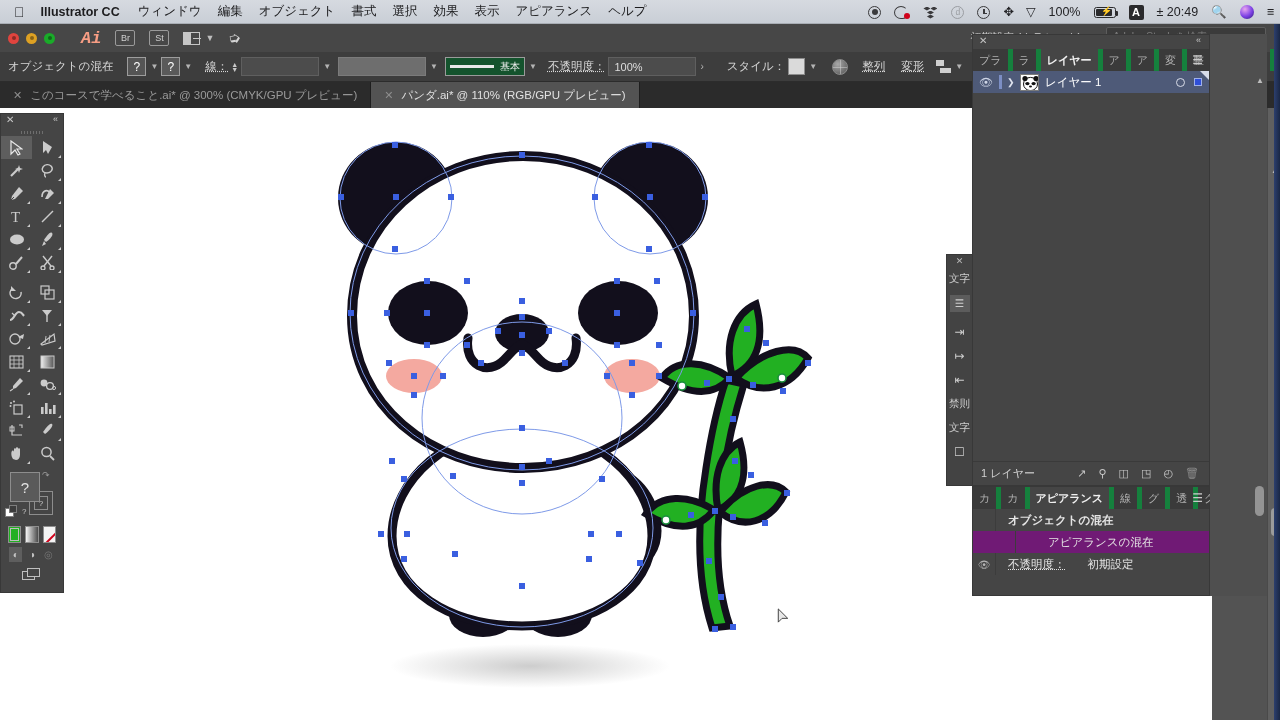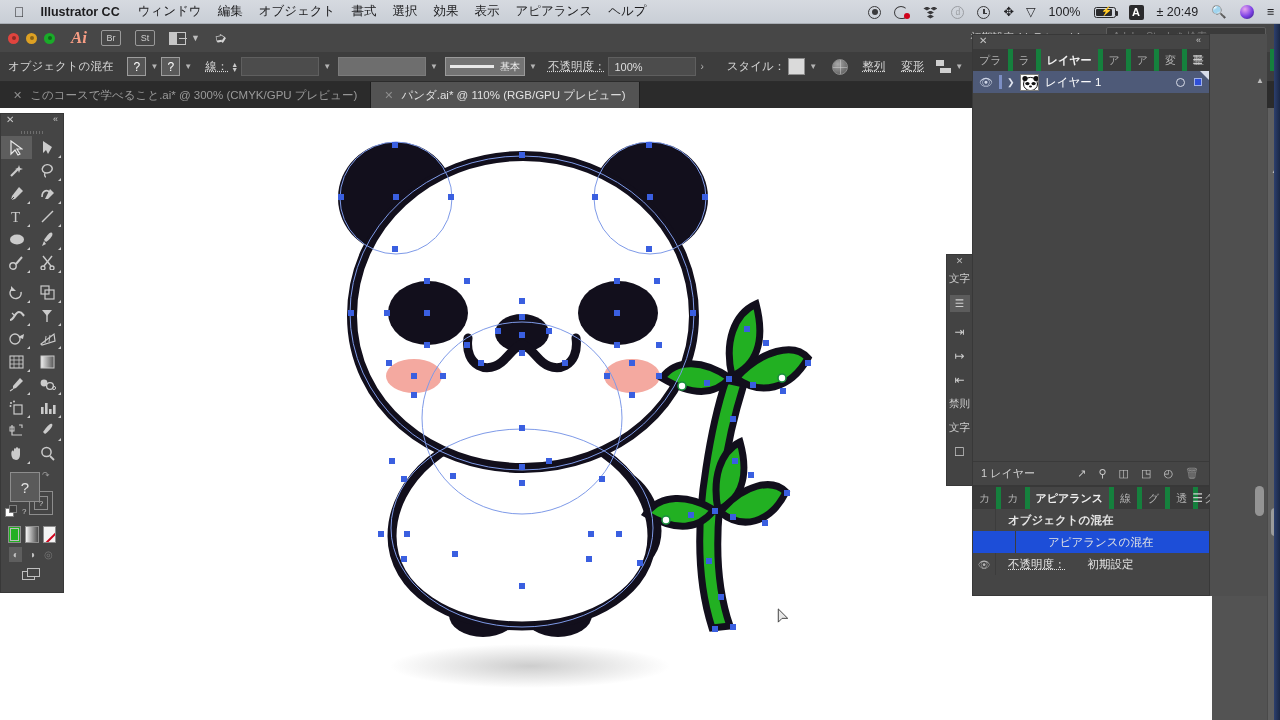--- a/index.html
+++ b/index.html
@@ -51,22 +51,22 @@
   .mi-list { font-size: 13px; letter-spacing: 0; }
 
   
   .aibar { position: absolute; left: 0; top: 24px; width: 1280px; height: 28px;
            background: #474747; display: flex; align-items: center; }
   .traffic { display: flex; align-items: center; gap: 7px; margin-left: 8px; }
   .tl { width: 11px; height: 11px; border-radius: 50%; position: relative; }
   .tl.r { background: #e0443e; } .tl.y { background: #dea123; } .tl.g { background: #1aab29; }
   .tl::after { content:""; position:absolute; left:50%;top:50%;transform:translate(-50%,-50%);
     width:4px;height:4px;border-radius:50%;background:rgba(0,0,0,.38); }
-  .ai-logo { margin-left: 16px; color: #f79d84; font-size: 17px; font-weight: bold; font-style: italic;
-             font-family: Liberation Serif, serif; }
+  .ai-logo { margin-left: 26px; color: #f79d84; font-size: 17px; font-weight: bold; font-style: italic;
+             font-family: Liberation Mono, monospace; }
   .ai-appbtn { margin-left: 14px; width: 20px; height: 16px; border: 1px solid #9a9a9a; border-radius: 2px;
     color: #cfcfcf; font-size: 9px; display: flex; align-items: center; justify-content: center; }
   .ai-arrange { margin-left: 14px; display: flex; align-items: center; gap: 5px; }
   .ai-arrange .grid { width: 17px; height: 13px; border: 1.4px solid #c6c6c6; position: relative; }
   .ai-arrange .grid::after { content:""; position:absolute; left:0; top:0; width:7px; height:11px; background:#c6c6c6; }
   .ai-arrange .grid::before { content:""; position:absolute; left:9px; top:5px; width:8px; height:1.3px; background:#c6c6c6; }
   .chev { color: #bdbdbd; font-size: 9px; }
   .ai-brush { margin-left: 14px; color: #d5d5d5; font-size: 15px; transform: rotate(-12deg); }
   .ws-box { position: absolute; right: 14px; top: 3px; display: flex; align-items: center; gap: 8px; }
   .ws-label { color: #cfcfcf; font-size: 11px; white-space: nowrap; }
@@ -80,21 +80,21 @@
   .ctl-label { margin-left: 8px; white-space: nowrap; }
   .sw-q { width: 19px; height: 19px; background: #555; border: 1px solid #9d9d9d;
     display: flex; align-items: center; justify-content: center; color: #fff; font-size: 12px; }
   .sw-q.outline { background: #5a5a5a; }
   .mini-chev { color: #b4b4b4; font-size: 8px; margin: 0 3px 0 4px; }
   .lbl-u { text-decoration: underline; text-decoration-style: dotted; white-space: nowrap; }
   .stepper { display: flex; flex-direction: column; align-items: center; line-height: 5px; color: #c8c8c8; font-size: 7px; margin: 0 3px; }
   .inputbox { height: 19px; background: #4c4c4c; border: 1px solid #5f5f5f; display: flex; align-items: center;
     color: #dedede; font-size: 11px; padding: 0 5px; }
   .inputbox.grey { background: #6e6e6e; border-color: #7b7b7b; }
-  .strokeprev { width: 80px; height: 19px; background: #737373; border: 1px solid #9a9a9a;
+  .strokeprev { width: 80px; height: 19px; background: #14532d; border: 1px solid #9a9a9a;
     display: flex; align-items: center; justify-content: space-between; padding: 0 4px; }
   .strokeprev .line { width: 44px; height: 2.6px; background: #e8e8e8; }
   .strokeprev .txt { font-size: 10px; color: #f0f0f0; }
   .style-sw { width: 17px; height: 17px; background: #dadada; border: 1px solid #8d8d8d; }
   .globe { width: 16px; height: 16px; border-radius: 50%;
     background: radial-gradient(circle at 35% 30%, #a9a9a9, #6c6c6c 70%); border: 1px solid #8a8a8a; position: relative; }
   .globe::after { content:""; position:absolute; left: 7px; top: 0; width: 1px; height: 14px; background: #d3d3d3; opacity:.5;}
   .globe::before { content:""; position:absolute; left: 0; top: 7px; width: 14px; height: 1px; background: #d3d3d3; opacity:.5;}
   .ctl-link { text-decoration: underline; text-decoration-style: dotted; cursor: pointer; white-space: nowrap; }
   .distrib { width: 15px; height: 14px; position: relative; }
@@ -201,21 +201,21 @@
   .pnl-footer .cnt { font-size: 11px; color: #d2d2d2; margin-left: 8px; }
   .pnl-footer .icons { margin-left: auto; display: flex; gap: 12px; padding-right: 10px; color: #c6c6c6; font-size: 11px; }
 
   
   .apppanel { left: 972px; top: 486px; width: 238px; height: 110px; }
   .app-row { display: flex; align-items: center; height: 22px; font-size: 11.5px; color: #e4e4e4; }
   .app-row .eyecol { width: 22px; text-align: center; color: #b6b6b6; font-size: 10px; }
   .app-row .divc { width: 1px; height: 22px; background: #3c3c3c; }
   .app-row .txt { padding-left: 12px; }
   .app-row.head .txt { font-weight: bold; }
-  .app-row.sub { background: #1d4ed8; gap: 20px; }
+  .app-row.sub { background: #701a75; gap: 20px; }
   .app-row .uline { text-decoration: underline; text-decoration-style: dotted; }
   .app-row .val { margin-left: 22px; }
   .right-strip { position: absolute; left: 1210px; top: 34px; width: 57px; height: 562px; background: #4f4f4f; }
   .rs-scroll { position: absolute; right: 2px; top: 0; width: 11px; height: 562px; }
   .rs-thumb { position: absolute; left: 1px; top: 452px; width: 9px; height: 30px; border-radius: 5px; background: #949494; }
   .rs-up { position: absolute; left: 2px; top: 42px; color: #bdbdbd; font-size: 8px; }
   .blue-edge { position: absolute; right: 0; top: 24px; width: 6px; height: 696px;
     background: linear-gradient(90deg,#2c3f6e,#1a2744); }
 </style>
 </head>

